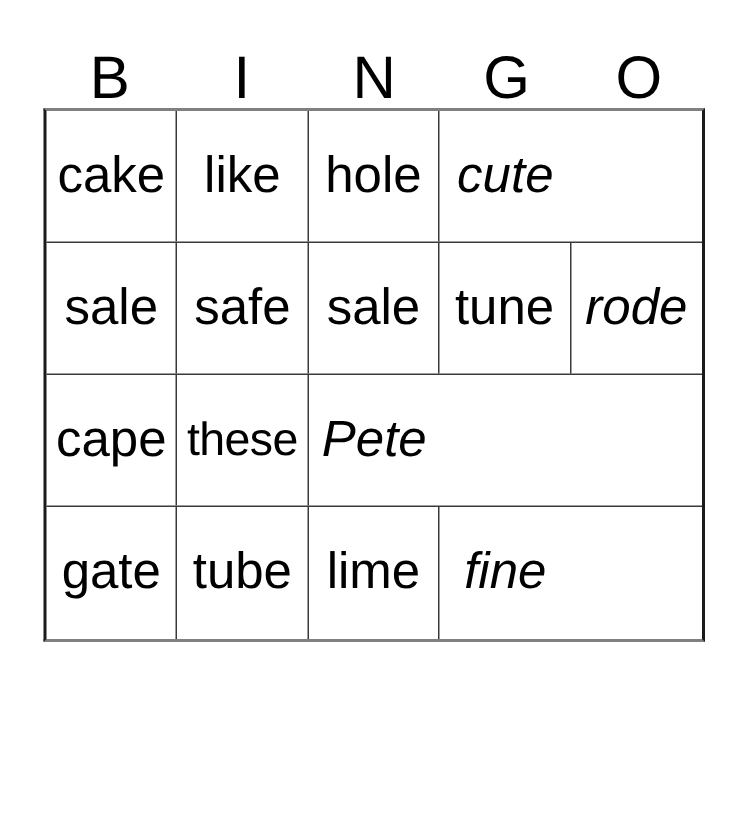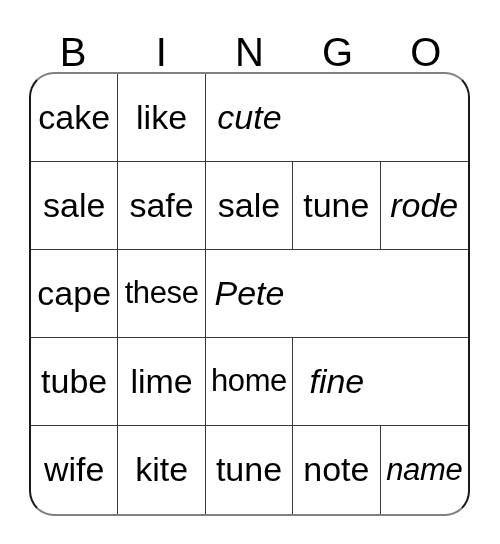--- a/index.html
+++ b/index.html
@@ -47,21 +47,20 @@
 
   
   .grid {
     width: 441px;
     border-top: 2px solid #808080;
     border-bottom: 2px solid #808080;
     border-left: 2px solid #1a1a1a;
     border-right: 2px solid #1a1a1a;
     box-sizing: border-box;
     background: #ffffff;
-    border-radius: 25px;
   }
   .grid-row {
     display: flex;
     width: 100%;
     height: 88px;
     box-sizing: border-box;
     border-bottom: 1px solid #3a3a3a;
   }
   .grid-row:last-child {
     border-bottom: none;
@@ -120,20 +119,23 @@
   <div class="grid">
 
     <div class="grid-row">
       <div class="cell">
           <span class="cell-text">cake</span>
         </div>
       <div class="cell">
           <span class="cell-text">like</span>
         </div>
       <div class="cell">
+          <span class="cell-text">hole</span>
+        </div>
+      <div class="cell">
           <span class="cell-text">cute</span>
         </div>
     </div>
 
     <div class="grid-row">
       <div class="cell">
           <span class="cell-text">sale</span>
         </div>
       <div class="cell">
           <span class="cell-text">safe</span>
@@ -156,45 +158,28 @@
       <div class="cell tight">
           <span class="cell-text">these</span>
         </div>
       <div class="cell">
           <span class="cell-text">Pete</span>
         </div>
     </div>
 
     <div class="grid-row">
       <div class="cell">
+          <span class="cell-text">gate</span>
+        </div>
+      <div class="cell">
           <span class="cell-text">tube</span>
         </div>
       <div class="cell">
           <span class="cell-text">lime</span>
-        </div>
-      <div class="cell tight">
-          <span class="cell-text">home</span>
         </div>
       <div class="cell">
           <span class="cell-text">fine</span>
         </div>
     </div>
 
-    <div class="grid-row">
-      <div class="cell">
-          <span class="cell-text">wife</span>
-        </div>
-      <div class="cell">
-          <span class="cell-text">kite</span>
-        </div>
-      <div class="cell">
-          <span class="cell-text">tune</span>
-        </div>
-      <div class="cell">
-          <span class="cell-text">note</span>
-        </div>
-      <div class="cell tight">
-          <span class="cell-text">name</span>
-        </div>
-    </div>
 
   </div>
 </div>
 
 </body></html>

